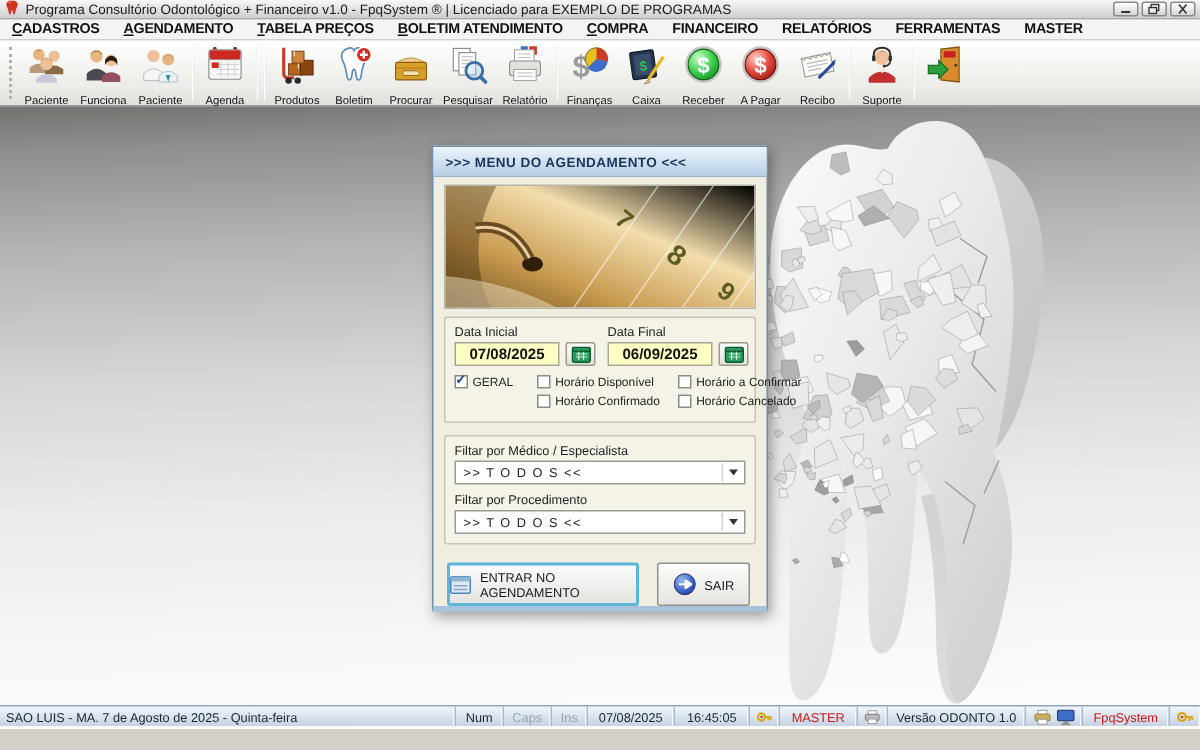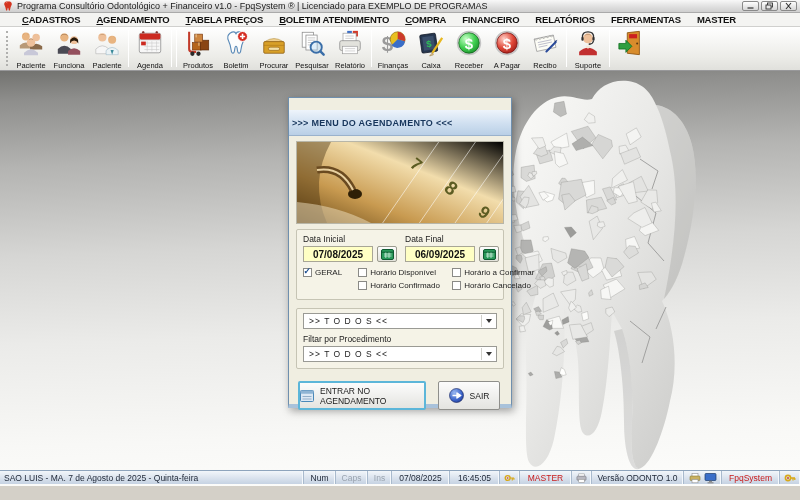--- a/index.html
+++ b/index.html
@@ -10,21 +10,21 @@
   .titlebar { position:absolute; top:0; left:0; width:800px; height:13px;
     background:linear-gradient(#f8f8f8,#dedede 60%,#cfcfcf); border-bottom:1px solid #aaa;
     display:flex; align-items:center; padding:0 3px; }
   .titlebar .ttl { font-size:9px; color:#1a1a1a; margin-left:4px; white-space:nowrap; }
   .winbtns { margin-left:auto; display:flex; gap:2px; }
   .winbtn { width:17px; height:10px; border:1px solid #8a8a8a; border-radius:2px;
     background:linear-gradient(#fefefe,#d6d6d6); display:flex; align-items:center; justify-content:center; }
   .winbtn svg { display:block; }
 
   .menubar { position:absolute; top:13px; left:0; width:800px; height:14px; background:#f4f4f2;
-    border-bottom:1px solid #d0d0ce; display:flex; align-items:center; padding-left:14px; }
+    border-bottom:1px solid #d0d0ce; display:flex; align-items:center; padding-left:0; }
   .menu-item { display:inline-block; font-size:9.5px; font-weight:bold; color:#111;
     padding:0 8px; letter-spacing:-0.2px; }
   .menu-item.accel::first-letter { text-decoration:underline; }
 
   .toolbar { position:absolute; top:27px; left:0; width:800px; height:44px;
     background:linear-gradient(#ffffff,#ececе8 70%,#e2e2de); border-bottom:1px solid #98989а;
     background:linear-gradient(#ffffff,#ececE8 70%,#e0e0dc); border-bottom:1px solid #98989a;
     display:flex; align-items:stretch; padding-left:4px; }
   .tgrip { width:4px; margin:4px 2px; border-left:2px dotted #b0b0ae; }
   .tbtn { width:38px; display:flex; flex-direction:column; align-items:center; justify-content:flex-start;
@@ -35,22 +35,22 @@
 
   
   .main { position:absolute; top:71px; left:0; width:800px; height:415px;
     background:linear-gradient(178deg,#72726f 0%, #8f8f8d 7%, #b4b4b2 22%, #d6d6d4 42%, #ebebe9 62%, #f8f8f6 85%, #fdfdfb 100%); }
   .tooth-wrap { position:absolute; top:0; right:0; width:320px; height:415px; }
 
   
   .dialog { position:absolute; left:288px; top:97px; width:224px; height:311px;
     background:#f0eee1; border:1px solid #6f8fae; border-bottom:4px solid #a9c2da;
     box-shadow:2px 3px 8px rgba(0,0,0,.35); }
-  .dlg-title { height:26px; background:linear-gradient(#eef4fb,#cfdff0 55%,#b9cfe6);
-    border-bottom:1px solid #9ab2cc; display:flex; align-items:center; padding-left:3px;margin-top:12px; }
+  .dlg-title { height:20px; background:linear-gradient(#eef4fb,#cfdff0 55%,#b9cfe6);
+    border-bottom:1px solid #9ab2cc; display:flex; align-items:center; padding-left:8px; }
   .dlg-title span { font-size:9px; font-weight:bold; color:#17365c; letter-spacing:0.3px; }
   .dlg-body { padding:5px 7px 0 7px; }
 
   .photo { width:208px; height:83px; border:1px solid #b8b6a8; }
   .photo svg { display:block; }
 
   .panel { background:#f5f3e7; border:1px solid #c6c4b4; border-radius:2px; margin-top:5px; padding:4px 6px 5px 6px; }
 
   .daterow { display:flex; }
   .datecol { width:100px; }
@@ -610,20 +610,21 @@
           </div>
           <div class="chk">
             <span class="box"></span>
             <span class="clabel">Horário Cancelado</span>
           </div>
         </div>
       </div>
     </div>
 
     <div class="panel" style="margin-top:8px;">
+      <div class="flabel">Filtar por Médico / Especialista</div>
       <div class="combo">
         <span class="cval">&gt;&gt; T O D O S &lt;&lt;</span>
         <span class="arrow"></span>
       </div>
       <div class="flabel">Filtar por Procedimento</div>
       <div class="combo" style="margin-bottom:1px;">
         <span class="cval">&gt;&gt; T O D O S &lt;&lt;</span>
         <span class="arrow"></span>
       </div>
     </div>

